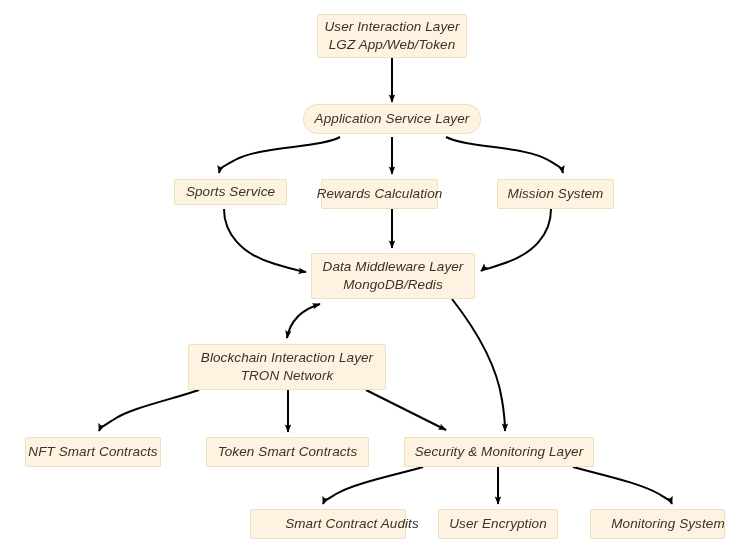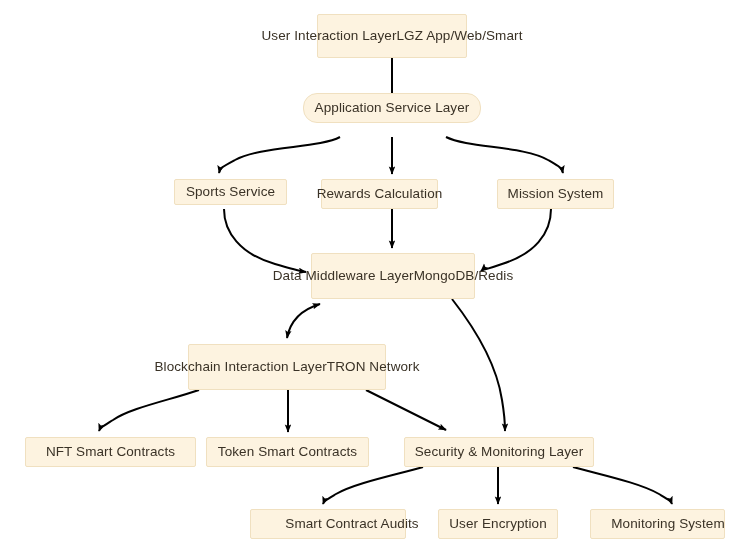--- a/index.html
+++ b/index.html
@@ -25,30 +25,31 @@
     height: 552px;
     pointer-events: none;
   }
   .node {
     position: absolute;
     box-sizing: border-box;
     background: #fdf3e0;
     border: 1px solid #f0e0c0;
     border-radius: 2px;
     display: flex;
-    flex-direction: row;
+    flex-direction: column;
     align-items: center;
     justify-content: center;
     color: #3a3226;
     font-size: 13.5px;
     line-height: 18px;
     text-align: center;
     white-space: nowrap;
     letter-spacing: 0.1px;
     z-index: 2;
+    font-style: italic;
   }
   .node .line2 {
     display: block;
   }
 </style>
 </head>
 <body>
 
 <div id="diagram-canvas">
 
@@ -91,24 +92,24 @@
       <path d="M423,467 C395,475 355,483 336,494 C326,500 324,501 323,504" marker-end="url(#arrowhead)"></path>
 
       <path d="M498,467 L498,504" marker-end="url(#arrowhead)"></path>
 
       <path d="M573,467 C602,475 640,483 659,494 C669,500 671,501 672,504" marker-end="url(#arrowhead)"></path>
     </g>
   </svg>
 
   <div class="node" style="left:317px; top:14px; width:150px; height:44px;">
     <span>User Interaction Layer</span>
-    <span class="line2">LGZ App/Web/Smart</span>
+    <span class="line2">LGZ App/Web/Token</span>
   </div>
 
-  <div class="node" style="left:303px; top:93px; width:178px; height:30px;border-radius:14px;">
+  <div class="node" style="left:303px; top:104px; width:178px; height:30px;border-radius:14px;">
     <span>Application Service Layer</span>
   </div>
 
   <div class="node" style="left:174px; top:179px; width:113px; height:26px;">
     <span>Sports Service</span>
   </div>
 
   <div class="node" style="left:321px; top:179px; width:117px; height:30px;">
     <span>Rewards Calculation</span>
   </div>
@@ -120,21 +121,21 @@
   <div class="node" style="left:311px; top:253px; width:164px; height:46px;">
     <span>Data Middleware Layer</span>
     <span class="line2">MongoDB/Redis</span>
   </div>
 
   <div class="node" style="left:188px; top:344px; width:198px; height:46px;">
     <span>Blockchain Interaction Layer</span>
     <span class="line2">TRON Network</span>
   </div>
 
-  <div class="node" style="left:25px; top:437px; width:171px; height:30px;">
+  <div class="node" style="left:25px; top:437px; width:136px; height:30px;">
     <span>NFT Smart Contracts</span>
   </div>
 
   <div class="node" style="left:206px; top:437px; width:163px; height:30px;">
     <span>Token Smart Contracts</span>
   </div>
 
   <div class="node" style="left:404px; top:437px; width:190px; height:30px;">
     <span>Security &amp; Monitoring Layer</span>
   </div>

